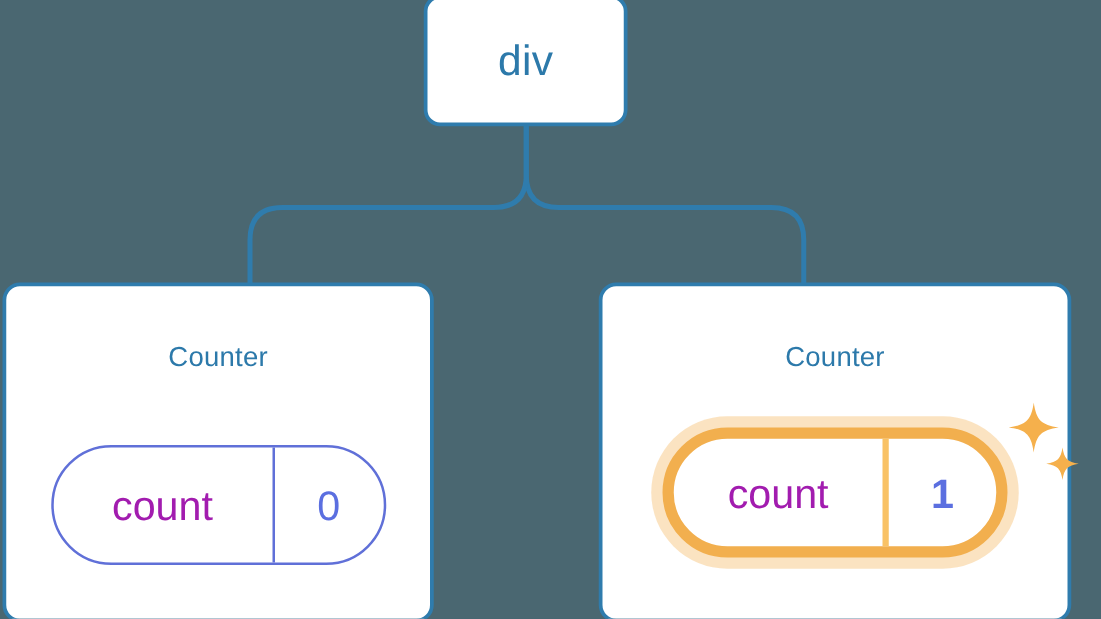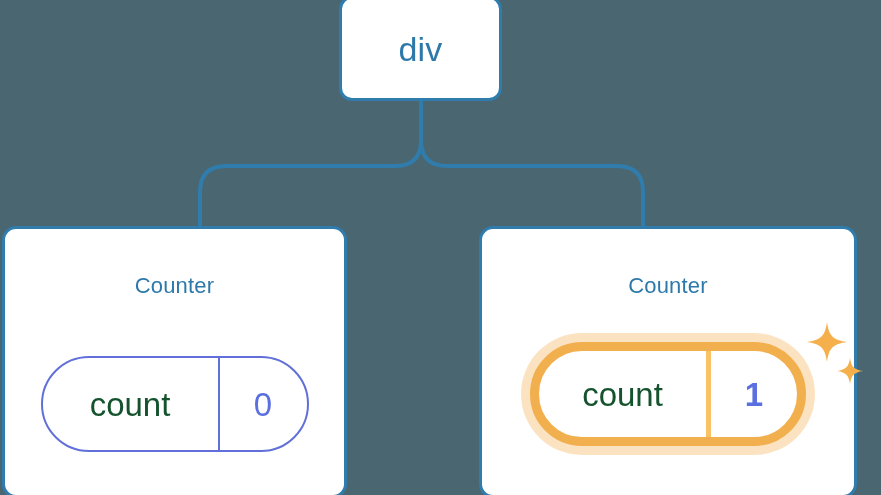--- a/index.html
+++ b/index.html
@@ -138,21 +138,21 @@
   .pill-key, .pill-val {
     display: flex;
     align-items: center;
     justify-content: center;
     box-sizing: border-box;
   }
   .pill-val {
     flex: 1;
   }
   .pill-key-text {
-    color: #14532d;
+    color: #a21caf;
     font-size: 33px;
     line-height: 1;
   }
   .pill-val-text {
     color: #5b6fe0;
     font-size: 33px;
     line-height: 1;
   }
   .pill-val-text.bold {
     font-weight: bold;

